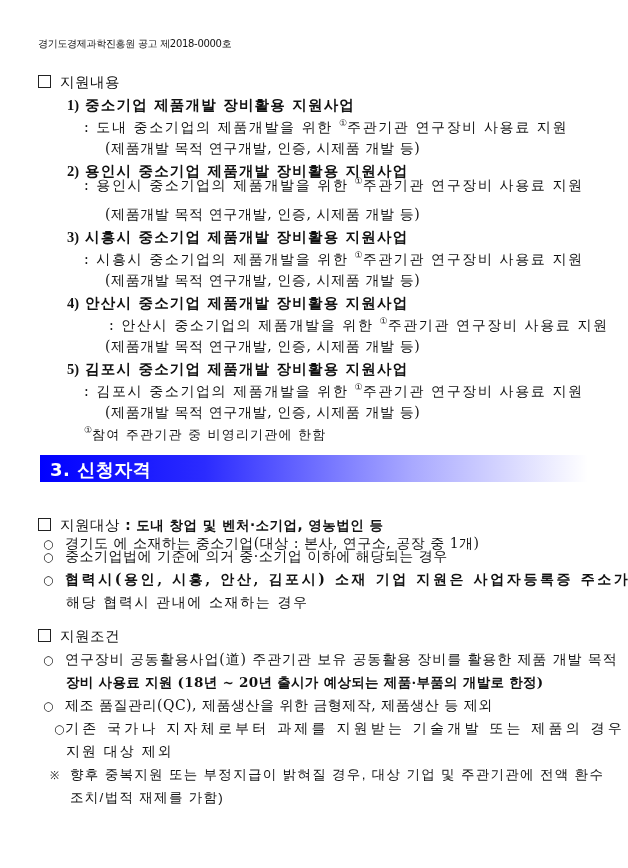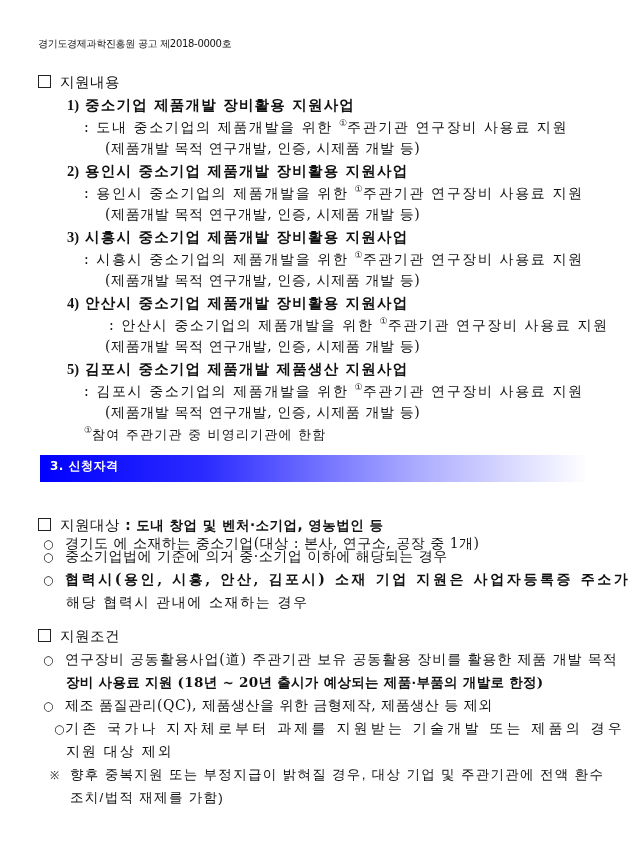--- a/index.html
+++ b/index.html
@@ -10,21 +10,21 @@
   .sec { font-size: 14.5px; letter-spacing: 0.5px; }
   .sec .box { display: inline-block; width: 11px; height: 11px; border: 1px solid #222; margin-right: 9px; vertical-align: -1px; }
   .item-title { font-size: 14.5px; letter-spacing: 1.2px; font-weight: bold; }
   .item-title .num { font-family: "Liberation Serif", serif; font-weight: bold; letter-spacing: 0; margin-right: 6px; }
   .item-desc { font-size: 14px; letter-spacing: 1.6px; }
   .item-sub { font-size: 14px; letter-spacing: 0.6px; }
   sup.fn { font-size: 9px; vertical-align: 6px; letter-spacing: 0; }
   .footnote { font-size: 13px; letter-spacing: 1.2px; font-family: "DejaVu Sans", sans-serif; }
   .banner { left: 40px; top: 455px; width: 548px; height: 27px;
             background: linear-gradient(to right, #0000ff 0%, #2b2bff 30%, #a9a9ff 68%, #ffffff 100%); }
-  .banner span { position: absolute; left: 10px; top: 3px; color: #fff; font-family: "DejaVu Sans", "Liberation Sans", sans-serif; font-size: 12px; font-weight: bold; letter-spacing: 0.5px; }
+  .banner span { position: absolute; left: 10px; top: 3px; color: #fff; font-family: "DejaVu Sans", "Liberation Sans", sans-serif; font-size: 18px; font-weight: bold; letter-spacing: 0.5px; }
   .bullet { font-size: 14px; letter-spacing: 0.5px; }
   .bullet .mark { display: inline-block; width: 22px; font-family: "DejaVu Sans", sans-serif; font-size: 12px; }
   .cont { font-size: 14px; letter-spacing: 0.5px; }
   .note { font-size: 13.5px; font-family: Liberation Sans, sans-serif; letter-spacing: 1.3px; }
   .note .mark { display: inline-block; width: 20px; font-size: 11px; }
 </style>
 </head>
 <body>
 
 <div class="abs doc-id">경기도경제과학진흥원 공고 제2018-0000호</div>
@@ -37,21 +37,21 @@
   <span class="num">1)</span><span>중소기업 제품개발 장비활용 지원사업</span>
 </div>
 <div class="abs item-desc" style="left:84px; top:118px;">
   <span>: 도내 중소기업의 제품개발을 위한 </span><sup class="fn">①</sup><span>주관기관 연구장비 사용료 지원</span>
 </div>
 <div class="abs item-sub" style="left:105px; top:140px;">(제품개발 목적 연구개발, 인증, 시제품 개발 등)</div>
 
 <div class="abs item-title" style="left:67px; top:162px;">
   <span class="num">2)</span><span>용인시 중소기업 제품개발 장비활용 지원사업</span>
 </div>
-<div class="abs item-desc" style="left:84px; top:184px;text-align:right;">
+<div class="abs item-desc" style="left:84px; top:176px;text-align:right;">
   <span>: 용인시 중소기업의 제품개발을 위한 </span><sup class="fn">①</sup><span>주관기관 연구장비 사용료 지원</span>
 </div>
 <div class="abs item-sub" style="left:105px; top:206px;">(제품개발 목적 연구개발, 인증, 시제품 개발 등)</div>
 
 <div class="abs item-title" style="left:67px; top:228px;">
   <span class="num">3)</span><span>시흥시 중소기업 제품개발 장비활용 지원사업</span>
 </div>
 <div class="abs item-desc" style="left:84px; top:250px;">
   <span>: 시흥시 중소기업의 제품개발을 위한 </span><sup class="fn">①</sup><span>주관기관 연구장비 사용료 지원</span>
 </div>
@@ -59,21 +59,21 @@
 
 <div class="abs item-title" style="left:67px; top:294px;">
   <span class="num">4)</span><span>안산시 중소기업 제품개발 장비활용 지원사업</span>
 </div>
 <div class="abs item-desc" style="left:84px; top:316px;margin-left:25px;">
   <span>: 안산시 중소기업의 제품개발을 위한 </span><sup class="fn">①</sup><span>주관기관 연구장비 사용료 지원</span>
 </div>
 <div class="abs item-sub" style="left:105px; top:338px;">(제품개발 목적 연구개발, 인증, 시제품 개발 등)</div>
 
 <div class="abs item-title" style="left:67px; top:360px;">
-  <span class="num">5)</span><span>김포시 중소기업 제품개발 제품생산 지원사업</span>
+  <span class="num">5)</span><span>김포시 중소기업 제품개발 장비활용 지원사업</span>
 </div>
 <div class="abs item-desc" style="left:84px; top:382px;">
   <span>: 김포시 중소기업의 제품개발을 위한 </span><sup class="fn">①</sup><span>주관기관 연구장비 사용료 지원</span>
 </div>
 <div class="abs item-sub" style="left:105px; top:404px;">(제품개발 목적 연구개발, 인증, 시제품 개발 등)</div>
 
 <div class="abs footnote" style="left:84px; top:425px;">
   <sup class="fn">①</sup><span>참여 주관기관 중 비영리기관에 한함</span>
 </div>
 

